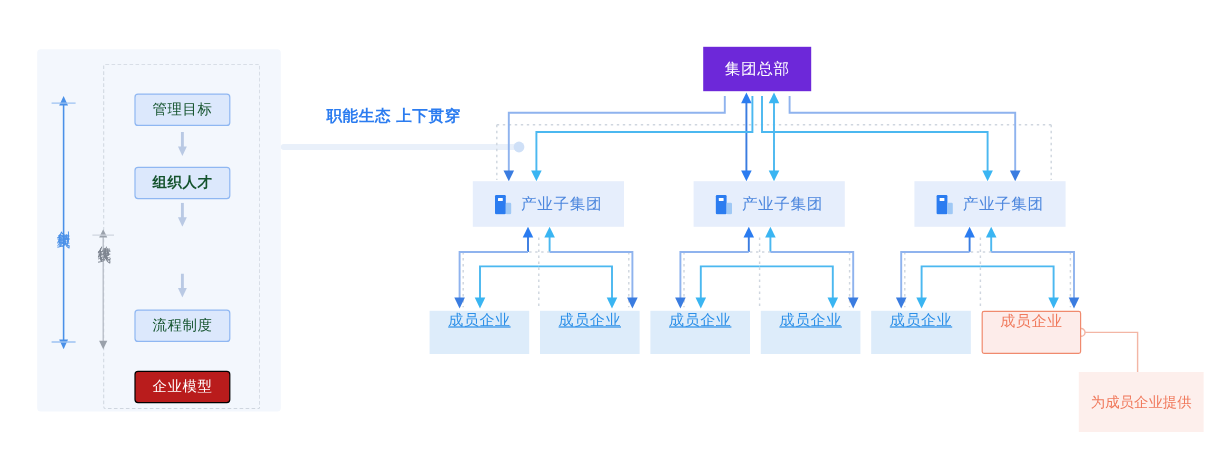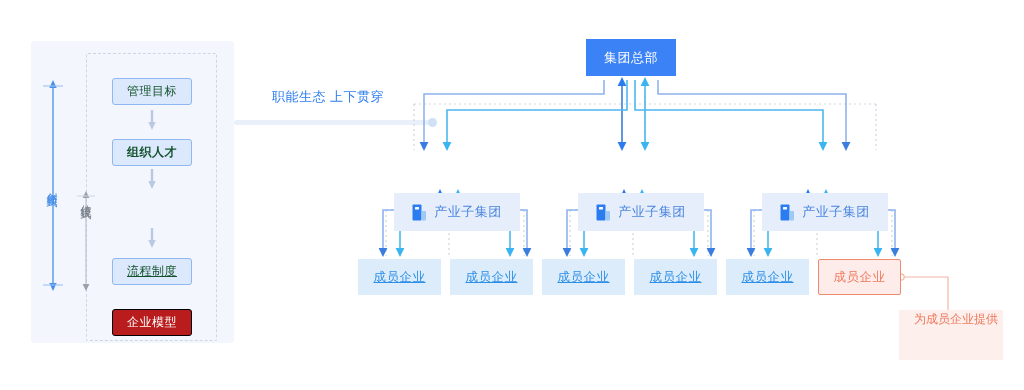--- a/index.html
+++ b/index.html
@@ -34,21 +34,21 @@
     background: #dce8fc;
     border: 1px solid #8fb7f2;
     border-radius: 3px;
     display: flex; align-items: center; justify-content: center;
     font-size: 12px; color: #14532d; letter-spacing: .5px;
     white-space: nowrap;
   }
   .stack-box.b1 { top: 78px; }
   .stack-box.b2 { top: 139px; font-weight: bold; }
   .stack-box.b3 { top: 196px; }
-  .stack-box.b4 { top: 258px; text-decoration: underline; }
+  .stack-box.b4 { top: 258px; }
   .stack-box.filled {
     top: 309px;
     background: #b91c1c;
     border: 1px solid #000000;
     color: #ffffff;
   }
 
   
   .stack-arrow {
     position: absolute; left: 148px; width: 8px; height: 20px;
@@ -79,54 +79,53 @@
     background: #e9f0fa;
     border-radius: 3px;
   }
   .feed-line::after {
     content: ""; position: absolute; right: -3px; top: -2px;
     width: 9px; height: 9px; border-radius: 50%;
     background: #cfe0f7;
   }
   .eco-label {
     position: absolute; left: 272px; top: 88px;
-    font-size: 13px; color: #2b7cf0; font-weight: normal;
+    font-size: 13px; color: #2b7cf0; font-weight: bold;
     letter-spacing: .5px; white-space: nowrap;
   }
 
   
   .hq-box {
     position: absolute; left: 586px; top: 39px;
     width: 90px; height: 37px;
-    background: #3b82f6;
+    background: #6d28d9;
     display: flex; align-items: center; justify-content: center;
     font-size: 13px; color: #ffffff; letter-spacing: .5px;
     white-space: nowrap;
   }
 
   .sub-box {
     position: absolute; top: 151px;
     width: 126px; height: 38px;
     background: #e6eefc;
     display: flex; align-items: center; justify-content: center;
     gap: 7px;
     font-size: 13px; color: #4b86dd; letter-spacing: .5px;
     white-space: nowrap;
-    margin-top: 42px;
   }
   .sub-box.s1 { left: 394px; }
   .sub-box.s2 { left: 578px; }
   .sub-box.s3 { left: 762px; }
   .sub-icon { width: 15px; height: 17px; flex: 0 0 auto; }
 
   .mem-box {
     position: absolute; top: 259px;
     width: 83px; height: 36px;
     background: #ddecfa;
-    display: flex; align-items: center; justify-content: center;
+    display: flex; align-items: flex-start; justify-content: center;
     font-size: 12.5px; color: #2b8fe8; letter-spacing: .5px;
     white-space: nowrap;
   }
   .mem-box span { text-decoration: underline; }
   .mem-box.m1 { left: 358px; }
   .mem-box.m2 { left: 450px; }
   .mem-box.m3 { left: 542px; }
   .mem-box.m4 { left: 634px; }
   .mem-box.m5 { left: 726px; }
   .mem-box.m6 {
@@ -136,21 +135,21 @@
     border-radius: 2px;
     color: #f0795c;
   }
   .mem-box.m6 span { text-decoration: none; }
 
   
   .callout {
     position: absolute; left: 899px; top: 310px;
     width: 104px; height: 50px;
     background: #fdefec;
-    display: flex; flex-direction: row; justify-content: center;
+    display: flex; flex-direction: column; justify-content: center;
     padding-left: 10px;
     font-size: 12px; color: #f0795c; line-height: 1.55;
     white-space: nowrap;
   }
   .callout-wire { position: absolute; left: 896px; top: 268px; width: 70px; height: 52px; }
 
   
   .wires { position: absolute; left: 0; top: 0; width: 1024px; height: 390px; pointer-events: none; }
 </style>
 </head>

